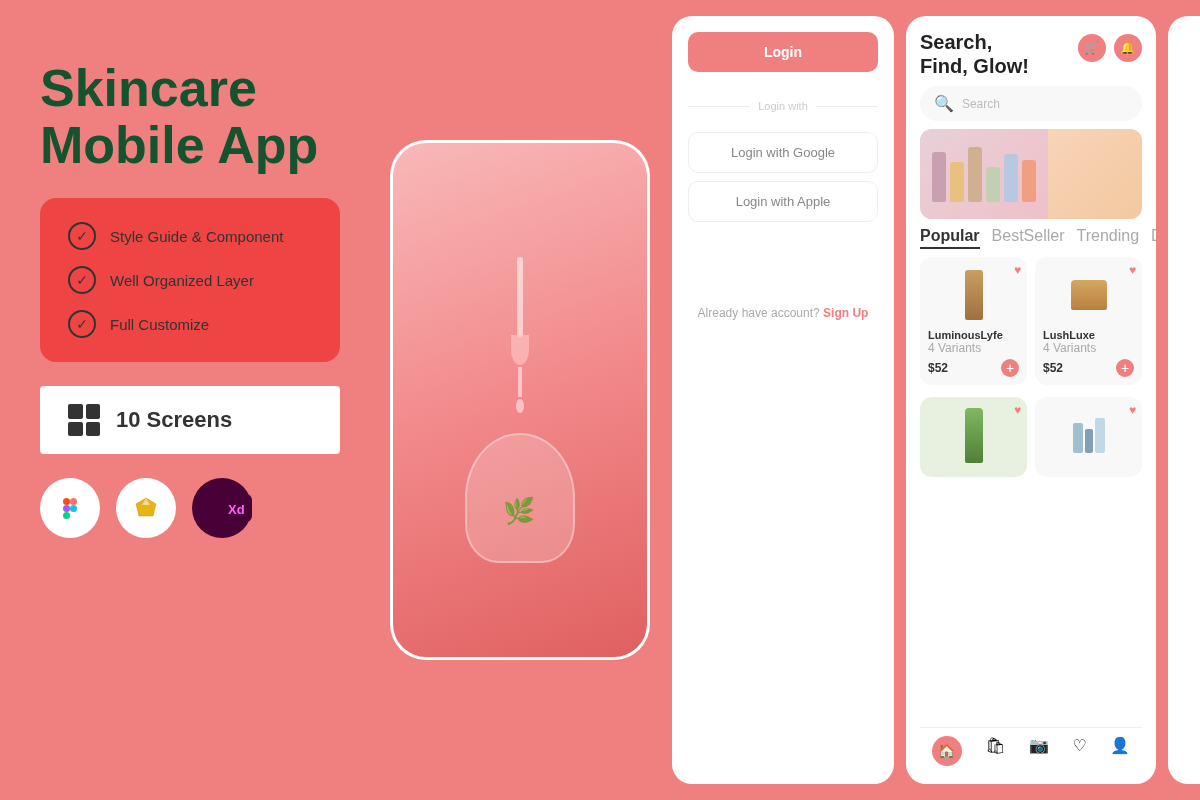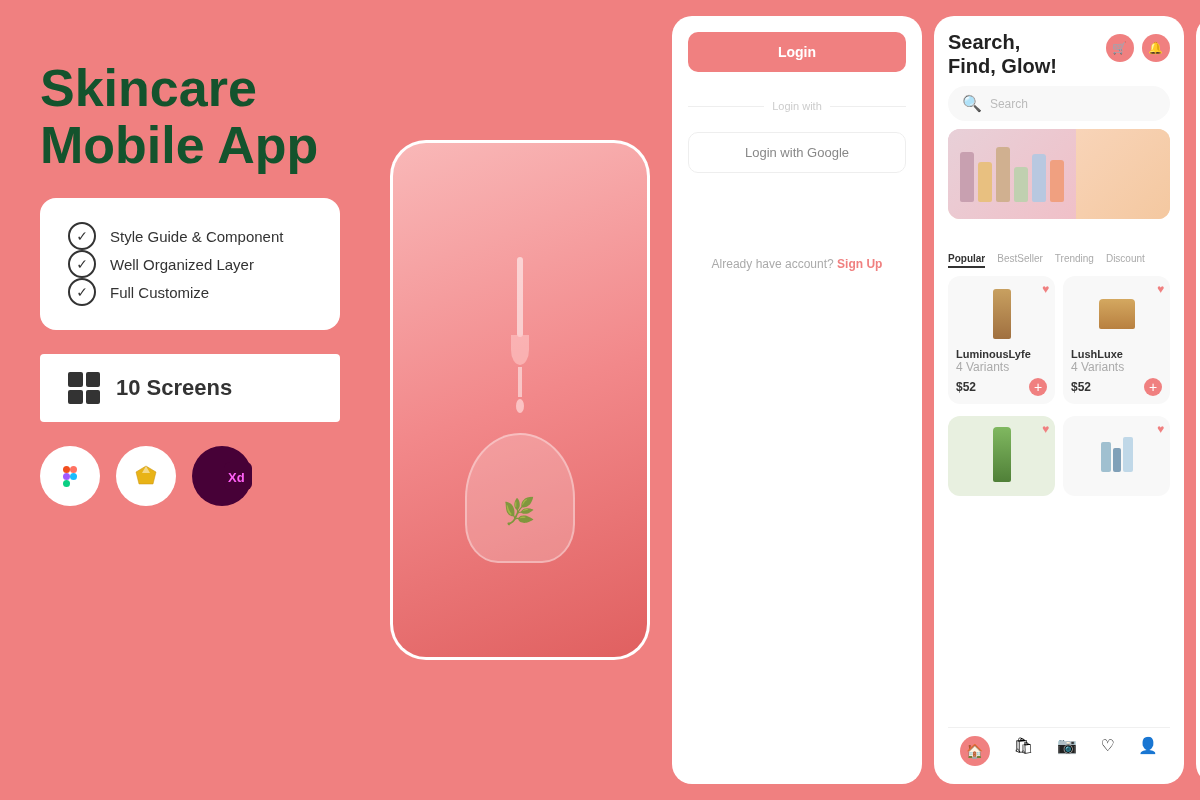--- a/index.html
+++ b/index.html
@@ -25,26 +25,26 @@
 
     .app-title {
       color: #14532d;
       font-size: 52px;
       font-weight: 800;
       line-height: 1.1;
       margin-top: 20px;
     }
 
     .features-card {
-      background: #ffffff;
+      background: #ef4444;
       border-radius: 16px;
       padding: 24px 28px;
       display: flex;
       flex-direction: column;
-      gap: 0;
+      gap: 16px;
     }
 
     .feature-item {
       display: flex;
       align-items: center;
       gap: 14px;
     }
 
     .check-icon {
       width: 28px;
@@ -161,21 +161,21 @@
 
     
     .screen-card {
       background: white;
       border-radius: 20px;
       overflow: hidden;
       flex-shrink: 0;
     }
 
     .login-screen {
-      width: 250px;
+      width: 222px;
       padding: 16px;
       display: flex;
       flex-direction: column;
       gap: 8px;
     }
 
     .social-btn {
       background: white;
       border: 1.5px solid #eee;
       border-radius: 10px;
@@ -283,24 +283,23 @@
     .b4 { height: 35px; background: #c0d0b0; }
     .b5 { height: 48px; background: #b8c8e0; }
     .b6 { height: 42px; background: #f0a080; }
 
     .tabs-row {
       display: flex;
       gap: 12px;
     }
 
     .tab-item {
-      font-size: 10px;
+      font-size: 16px;
       cursor: pointer;
       padding-bottom: 2px;
-      margin-top: 26px;
     }
 
     .tab-active {
       color: #333;
       font-weight: 700;
       border-bottom: 2px solid #333;
     }
 
     .tab-inactive { color: #aaa; }
 
@@ -573,20 +572,23 @@
     <div class="login-with-section">
       <div class="divider-row">
         <div class="divider-line"></div>
         <span class="divider-text">Login with</span>
         <div class="divider-line"></div>
       </div>
     </div>
 
     <div class="social-btn">
       <span>Login with Google</span>
+    </div>
+    <div class="social-btn">
+      <span>Login with Apple</span>
     </div>
 
     <div style="height: 60px;"></div>
 
     <div class="already-text">
       <span>Already have account?</span>
       <span class="signup-link">Sign Up</span>
     </div>
   </div>
 

